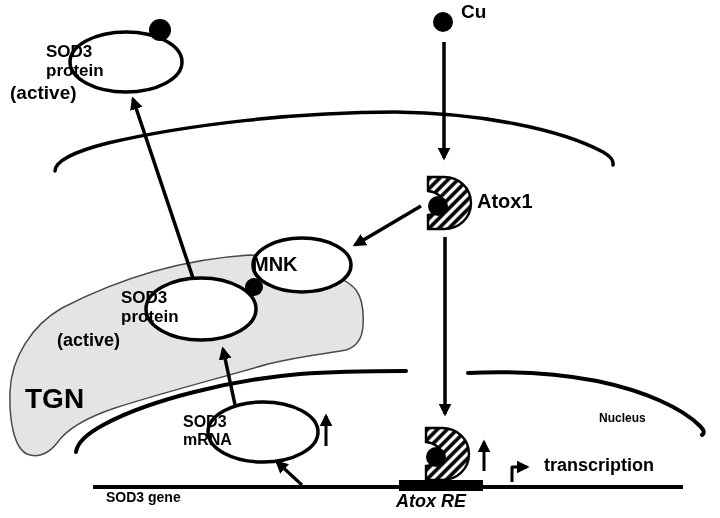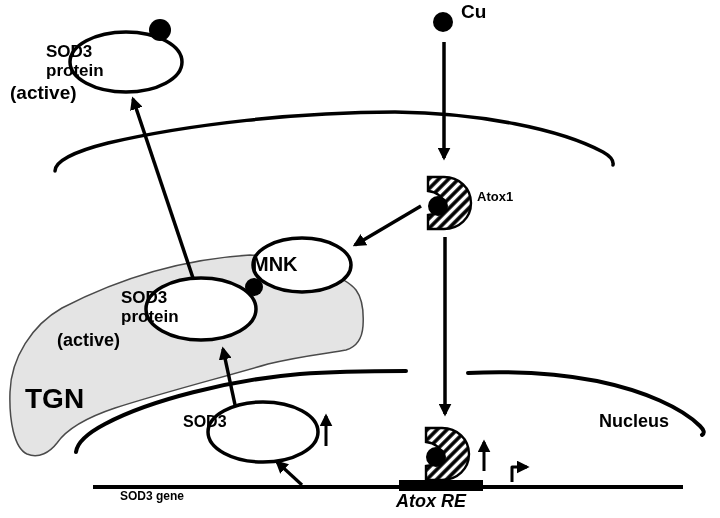--- a/index.html
+++ b/index.html
@@ -86,36 +86,38 @@
   </svg>
 
   <div class="lbl ctr" style="left:46px;top:43px;width:160px;font-size:17px;">
     <span style="display:block">SOD3</span>
     <span style="display:block">protein</span>
   </div>
   <div class="lbl" style="left:10px;top:83px;font-size:19px;">(active)</div>
 
   <div class="lbl" style="left:461px;top:2px;font-size:19px;">Cu</div>
 
-  <div class="lbl" style="left:477px;top:190px;font-size:13px;">Atox1</div>
+  <div class="lbl" style="left:477px;top:190px;font-size:20px;">Atox1</div>
 
   <div class="lbl ctr" style="left:252px;top:253px;width:100px;font-size:20px;">MNK</div>
 
   <div class="lbl ctr" style="left:121px;top:289px;width:160px;font-size:17px;">
     <span style="display:block">SOD3</span>
     <span style="display:block">protein</span>
   </div>
   <div class="lbl ctr" style="left:57px;top:331px;width:160px;font-size:18px;">(active)</div>
 
   <div class="lbl" style="left:25px;top:384px;font-size:28px;">TGN</div>
 
   <div class="lbl ctr" style="left:183px;top:413px;width:160px;font-size:16px;">
     <span style="display:block">SOD3</span>
+    <span style="display:block">mRNA</span>
   </div>
 
-  <div class="lbl" style="left:599px;top:412px;font-size:18px;">Nucleus</div>
+  <div class="lbl" style="left:599px;top:412px;font-size:12px;">Nucleus</div>
 
-  <div class="lbl" style="left:120px;top:490px;font-size:12px;">SOD3 gene</div>
+  <div class="lbl" style="left:106px;top:490px;font-size:14px;">SOD3 gene</div>
 
   <div class="lbl" style="left:396px;top:492px;font-size:18px;font-style:italic;">Atox RE</div>
 
+  <div class="lbl" style="left:544px;top:456px;font-size:18px;">transcription</div>
 
 </div>
 
 </body></html>

